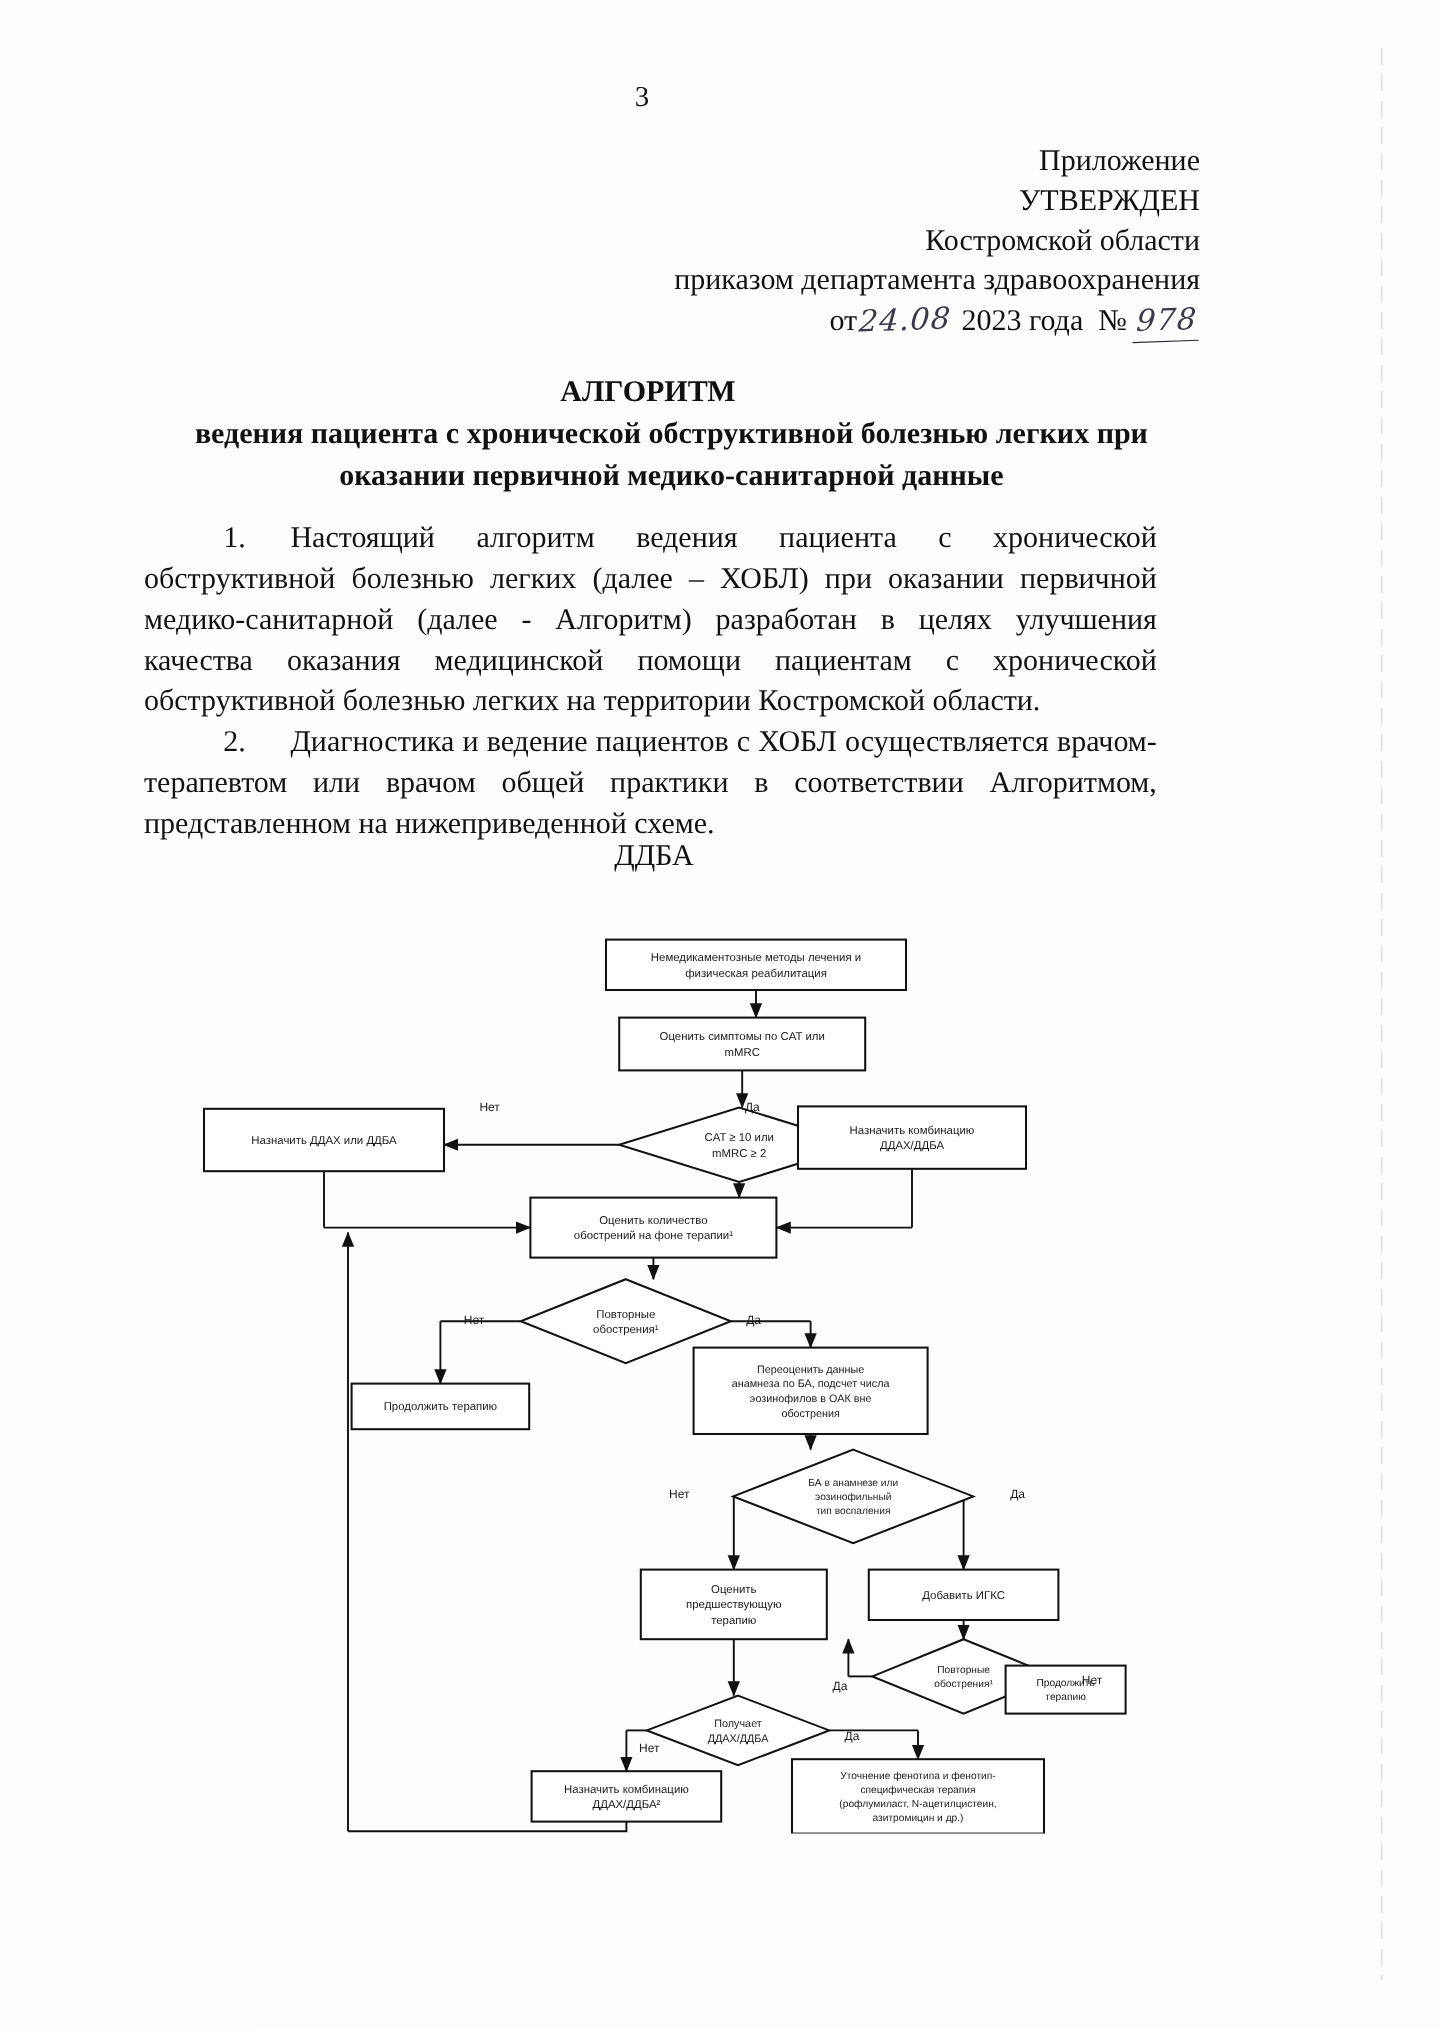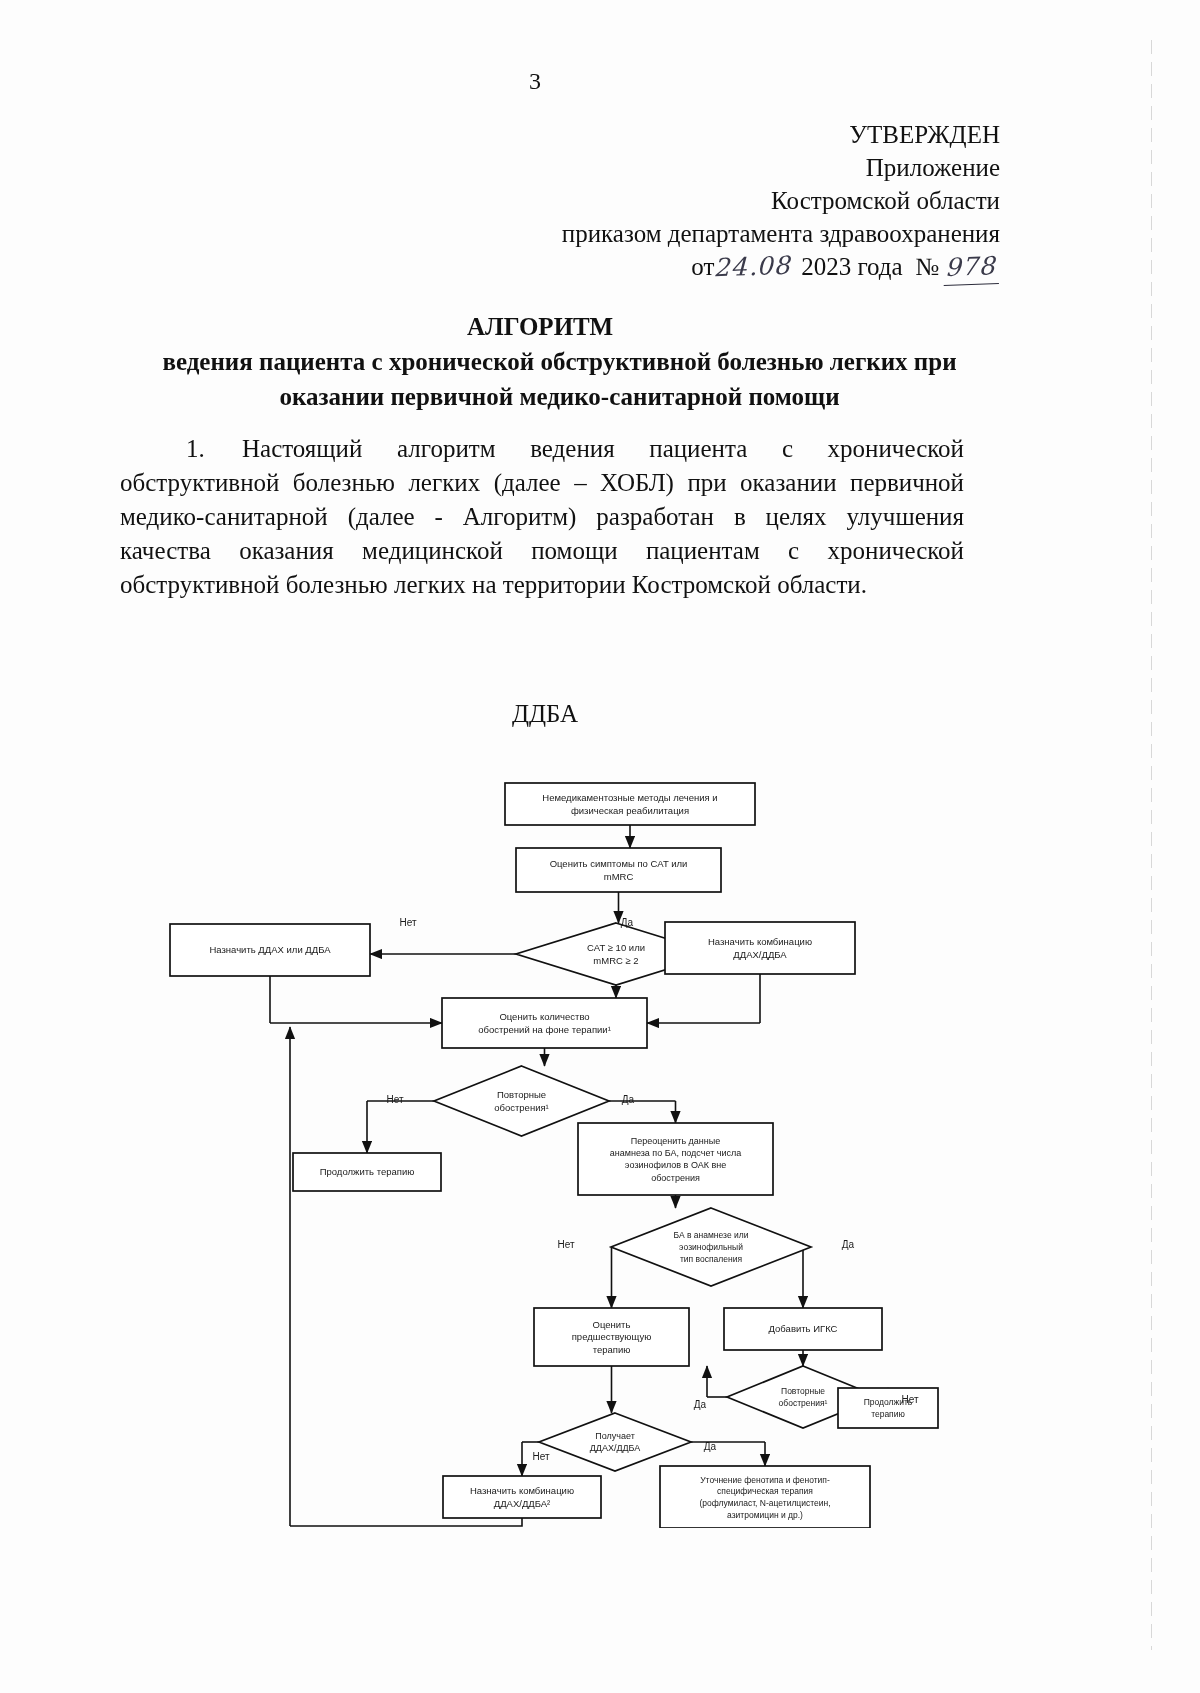--- a/index.html
+++ b/index.html
@@ -118,42 +118,43 @@
 </head>
 <body>
 
 <div id="page">
 
   <div class="scan-edge"></div>
 
   <div class="page-number">3</div>
 
   <div class="header-block">
+    <div>Приложение</div>
     <div>УТВЕРЖДЕН</div>
-    <div>Приложение</div>
     <div>Костромской области</div>
     <div>приказом департамента здравоохранения</div>
     <div>
       <span class="date-line">
         <span>от</span><span class="hand">24.08</span>
         <span>2023 года</span>&nbsp;
         <span>№</span>
         <span class="hand hand-underline">978</span>
       </span>
     </div>
   </div>
 
   <div class="doc-title">
     <div>АЛГОРИТМ</div>
     <div class="sub">ведения пациента с хронической обструктивной болезнью легких при</div>
-    <div class="sub">оказании первичной медико-санитарной помощи</div>
+    <div class="sub">оказании первичной медико-санитарной данные</div>
   </div>
 
   <div class="body-text">
     <p><span class="ind"></span><span class="num">1.</span><span>Настоящий алгоритм ведения пациента с хронической обструктивной болезнью легких (далее – ХОБЛ) при оказании первичной медико-санитарной (далее - Алгоритм)  разработан в целях улучшения качества оказания медицинской помощи пациентам с хронической обструктивной болезнью легких на территории Костромской области.</span></p>
+    <p><span class="ind"></span><span class="num">2.</span><span>Диагностика и ведение пациентов с ХОБЛ осуществляется врачом-терапевтом или врачом общей практики в соответствии Алгоритмом, представленном на нижеприведенной схеме.</span></p>
   </div>
 
   <div class="scheme-label">ДДБА</div>
 
   <div id="flow">
     <svg width="1200" height="780" viewBox="0 0 1200 780" xmlns="http://www.w3.org/2000/svg">
       <defs>
         <marker id="arw" markerWidth="9" markerHeight="9" refX="7.5" refY="3.2" orient="auto">
           <path d="M0,0 L8,3.2 L0,6.4 z" fill="#111"></path>
         </marker>

